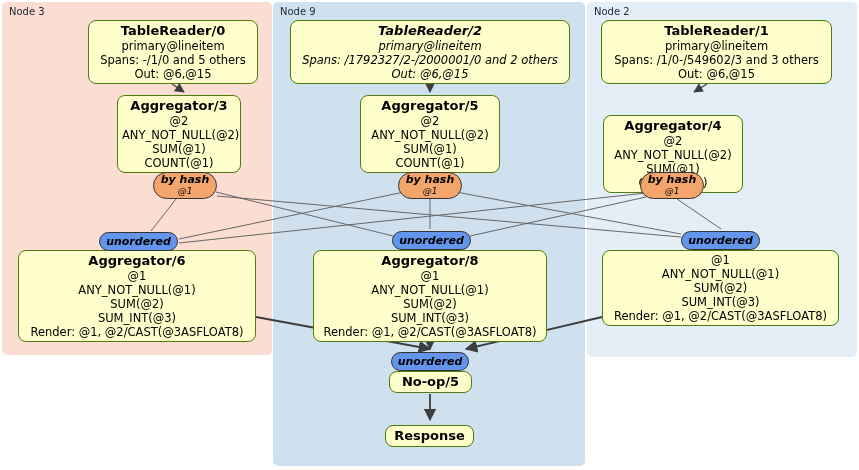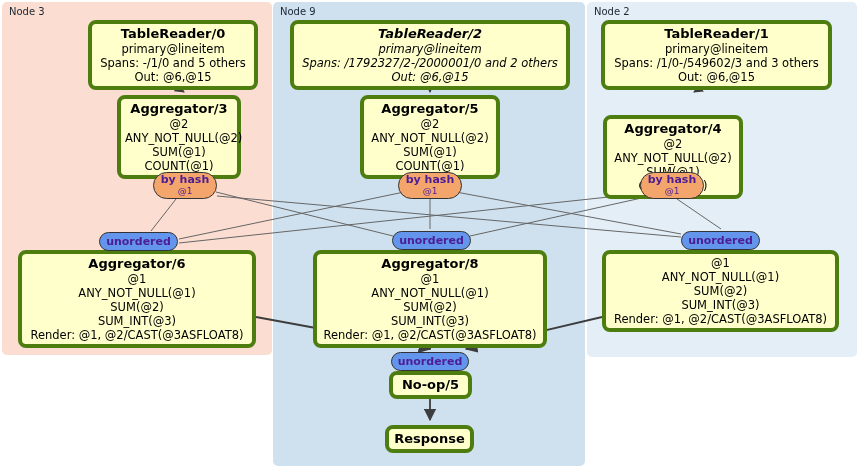--- a/index.html
+++ b/index.html
@@ -13,41 +13,41 @@
   #region-node2 { left:587px; top:2px; width:270px; height:355px; background:#e4eef7; }
   .region-label { position:absolute; top:4px; left:7px; font-size:10px; color:#1a2633; }
 
   svg.edges { position:absolute; left:0; top:0; z-index:2; }
   .thin  { stroke:#666666; stroke-width:1; }
   .mid   { stroke:#444444; stroke-width:1.4; }
   .thick { stroke:#3d3d3d; stroke-width:1.8; }
 
   .box {
     position:absolute; z-index:3; box-sizing:border-box;
-    background:#ffffcc; border:4px solid #4d7c0f; border-radius:8px;
+    background:#ffffcc; border:1px solid #4d7c0f; border-radius:8px;
     text-align:center; padding:2px 4px; color:#000;
   }
   .box-title { font-weight:bold; font-size:13px; line-height:16px; white-space:nowrap; }
   .box-line  { font-size:11.5px; line-height:14px; white-space:nowrap; }
 
   #box-tr0  { left:88px;  top:20px;  width:170px; }
   #box-tr2  { left:290px; top:20px;  width:280px;font-style:italic; }
   #box-tr1  { left:601px; top:20px;  width:231px; }
   #box-agg3 { left:117px; top:95px;  width:124px; }
   #box-agg5 { left:360px; top:95px;  width:140px; }
   #box-agg4 { left:603px; top:95px;  width:140px;margin-top:20px; }
   #box-agg6 { left:18px;  top:250px; width:238px; }
   #box-agg8 { left:313px; top:250px; width:234px; }
   #box-agg7 { left:602px; top:250px; width:237px; }
   #box-noop { left:389px; top:371px; width:83px; }
   #box-resp { left:385px; top:425px; width:89px; }
 
   .oval {
     position:absolute; z-index:4; box-sizing:border-box;
-    border:1px solid #333333; border-radius:999px; text-align:center; color:#4c1d95;
+    border:1px solid #333333; border-radius:999px; text-align:center; color:#000000;font-style:italic;
   }
   .oval.hash { background:#f4a56c; width:64px; height:27px; padding-top:1px; }
   .oval-title { font-weight:bold; font-size:11px; line-height:12px; }
   .oval-sub   { font-size:9px; line-height:11px; }
   .oval.unordered {
     background:#6495ed; width:79px; height:19px;
     font-weight:bold; font-size:11px; line-height:17px;
   }
   #bh-left  { left:153px; top:172px; }
   #bh-mid   { left:398px; top:172px; }

